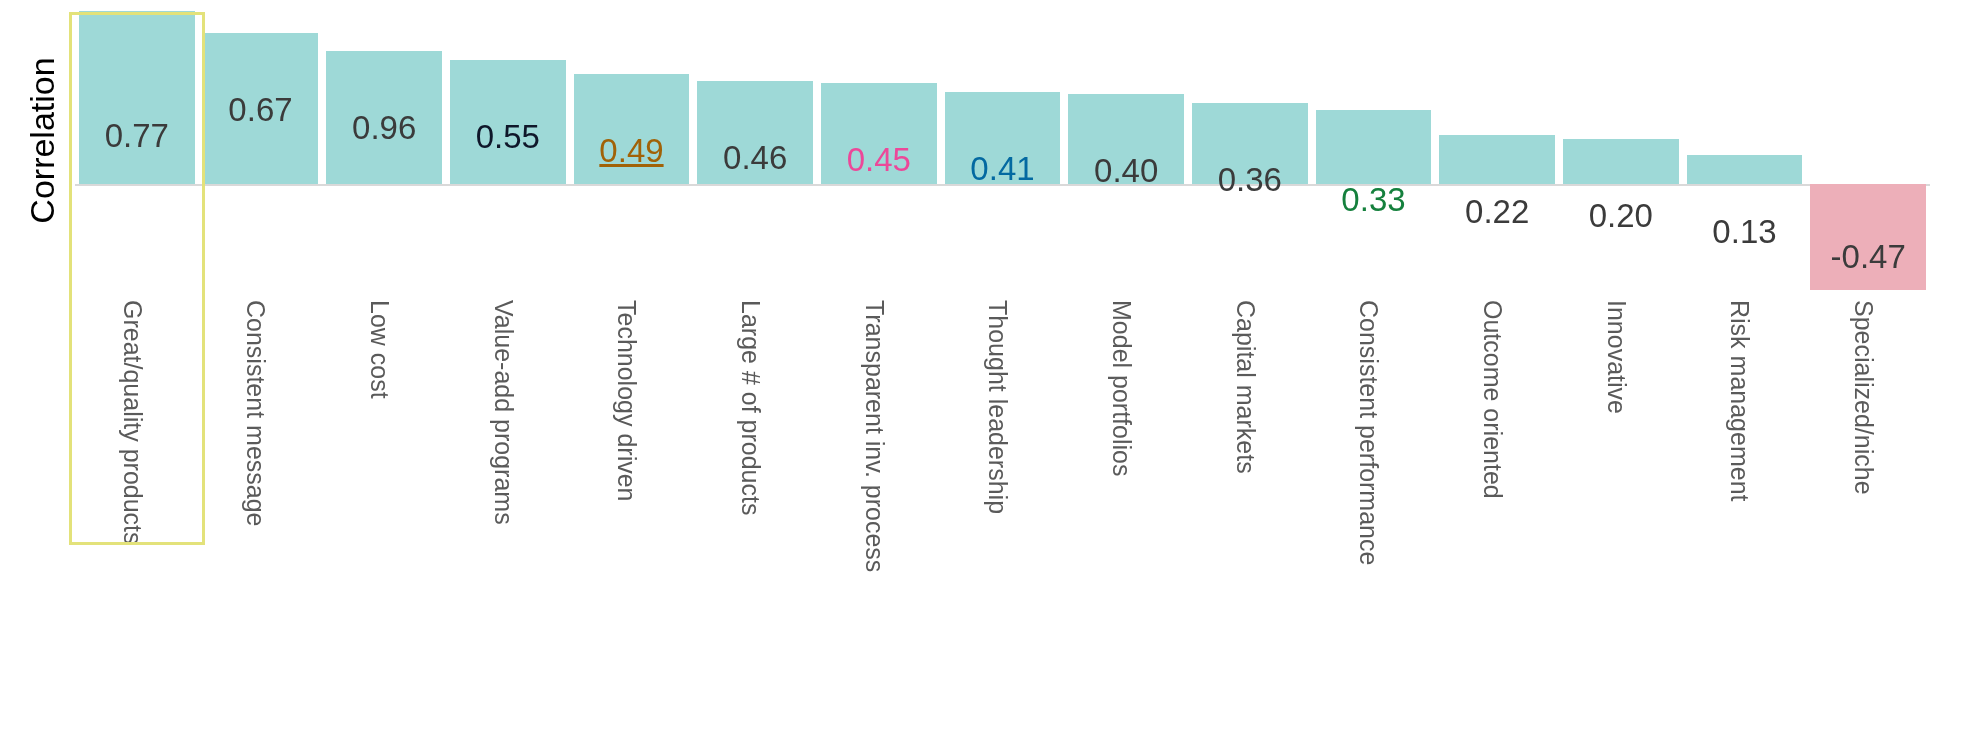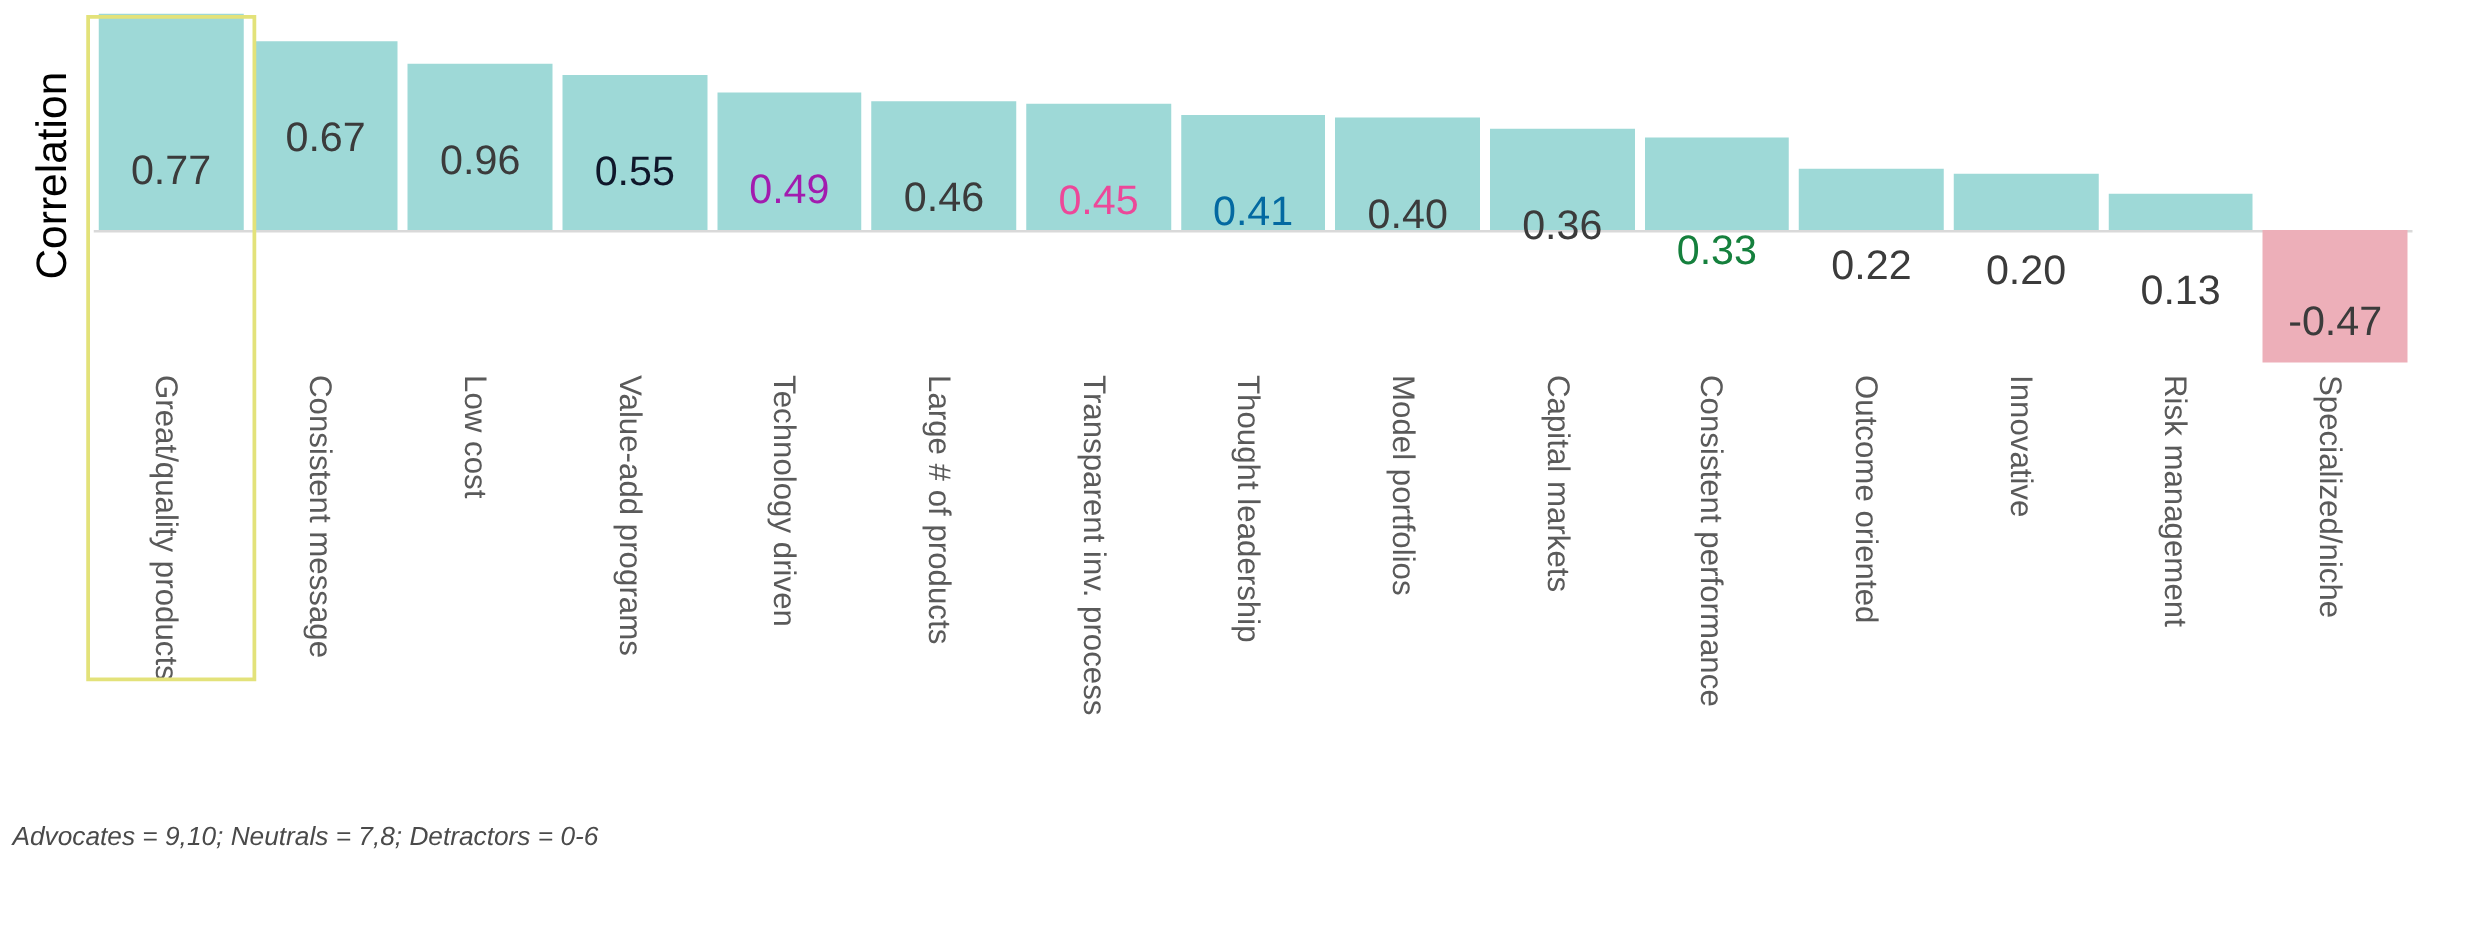--- a/index.html
+++ b/index.html
@@ -172,21 +172,21 @@
       </div>
       <div class="bar-slot" style="left: 371px; width: 123.667px;">
         <div class="bar positive" style="top: 60.25px; height: 123.75px; background: rgb(158, 217, 215);"></div>
         <div class="bar-value" style="color: #0f172a; top: 118.25px;">0.55</div>
         <div class="cat-label-wrap">
           <div class="cat-label-inner" style="color: rgb(90, 90, 90);">Value-add programs</div>
         </div>
       </div>
       <div class="bar-slot" style="left: 494.667px; width: 123.667px;">
         <div class="bar positive" style="top: 73.75px; height: 110.25px; background: rgb(158, 217, 215);"></div>
-        <div class="bar-value" style="color: #a21caf; top: 131.75px;">0.49</div>
+        <div class="bar-value" style="color: #a16207; top: 131.75px; text-decoration: underline;">0.49</div>
         <div class="cat-label-wrap">
           <div class="cat-label-inner" style="color: rgb(90, 90, 90);">Technology driven</div>
         </div>
       </div>
       <div class="bar-slot" style="left: 618.333px; width: 123.667px;">
         <div class="bar positive" style="top: 80.5px; height: 103.5px; background: rgb(158, 217, 215);"></div>
         <div class="bar-value" style="color: rgb(59, 59, 59); top: 138.5px;">0.46</div>
         <div class="cat-label-wrap">
           <div class="cat-label-inner" style="color: rgb(90, 90, 90);">Large # of products</div>
         </div>
@@ -252,16 +252,15 @@
         <div class="bar-value" style="color: rgb(59, 59, 59); top: 237.75px;">-0.47</div>
         <div class="cat-label-wrap">
           <div class="cat-label-inner" style="color: rgb(90, 90, 90);">Specialized/niche</div>
         </div>
       </div>
     </div>
 
   <div id="highlight-box" style="border-color: rgb(227, 226, 122); left: 69px; width: 135.667px;"></div>
 
   <div id="footnotes">
-    <div style="color: rgb(74, 74, 74);">Advocates = 9,10; Neutrals = 7,8; Detractors = 0-6</div>
   </div>
 
 </div>
 
 </body></html>

